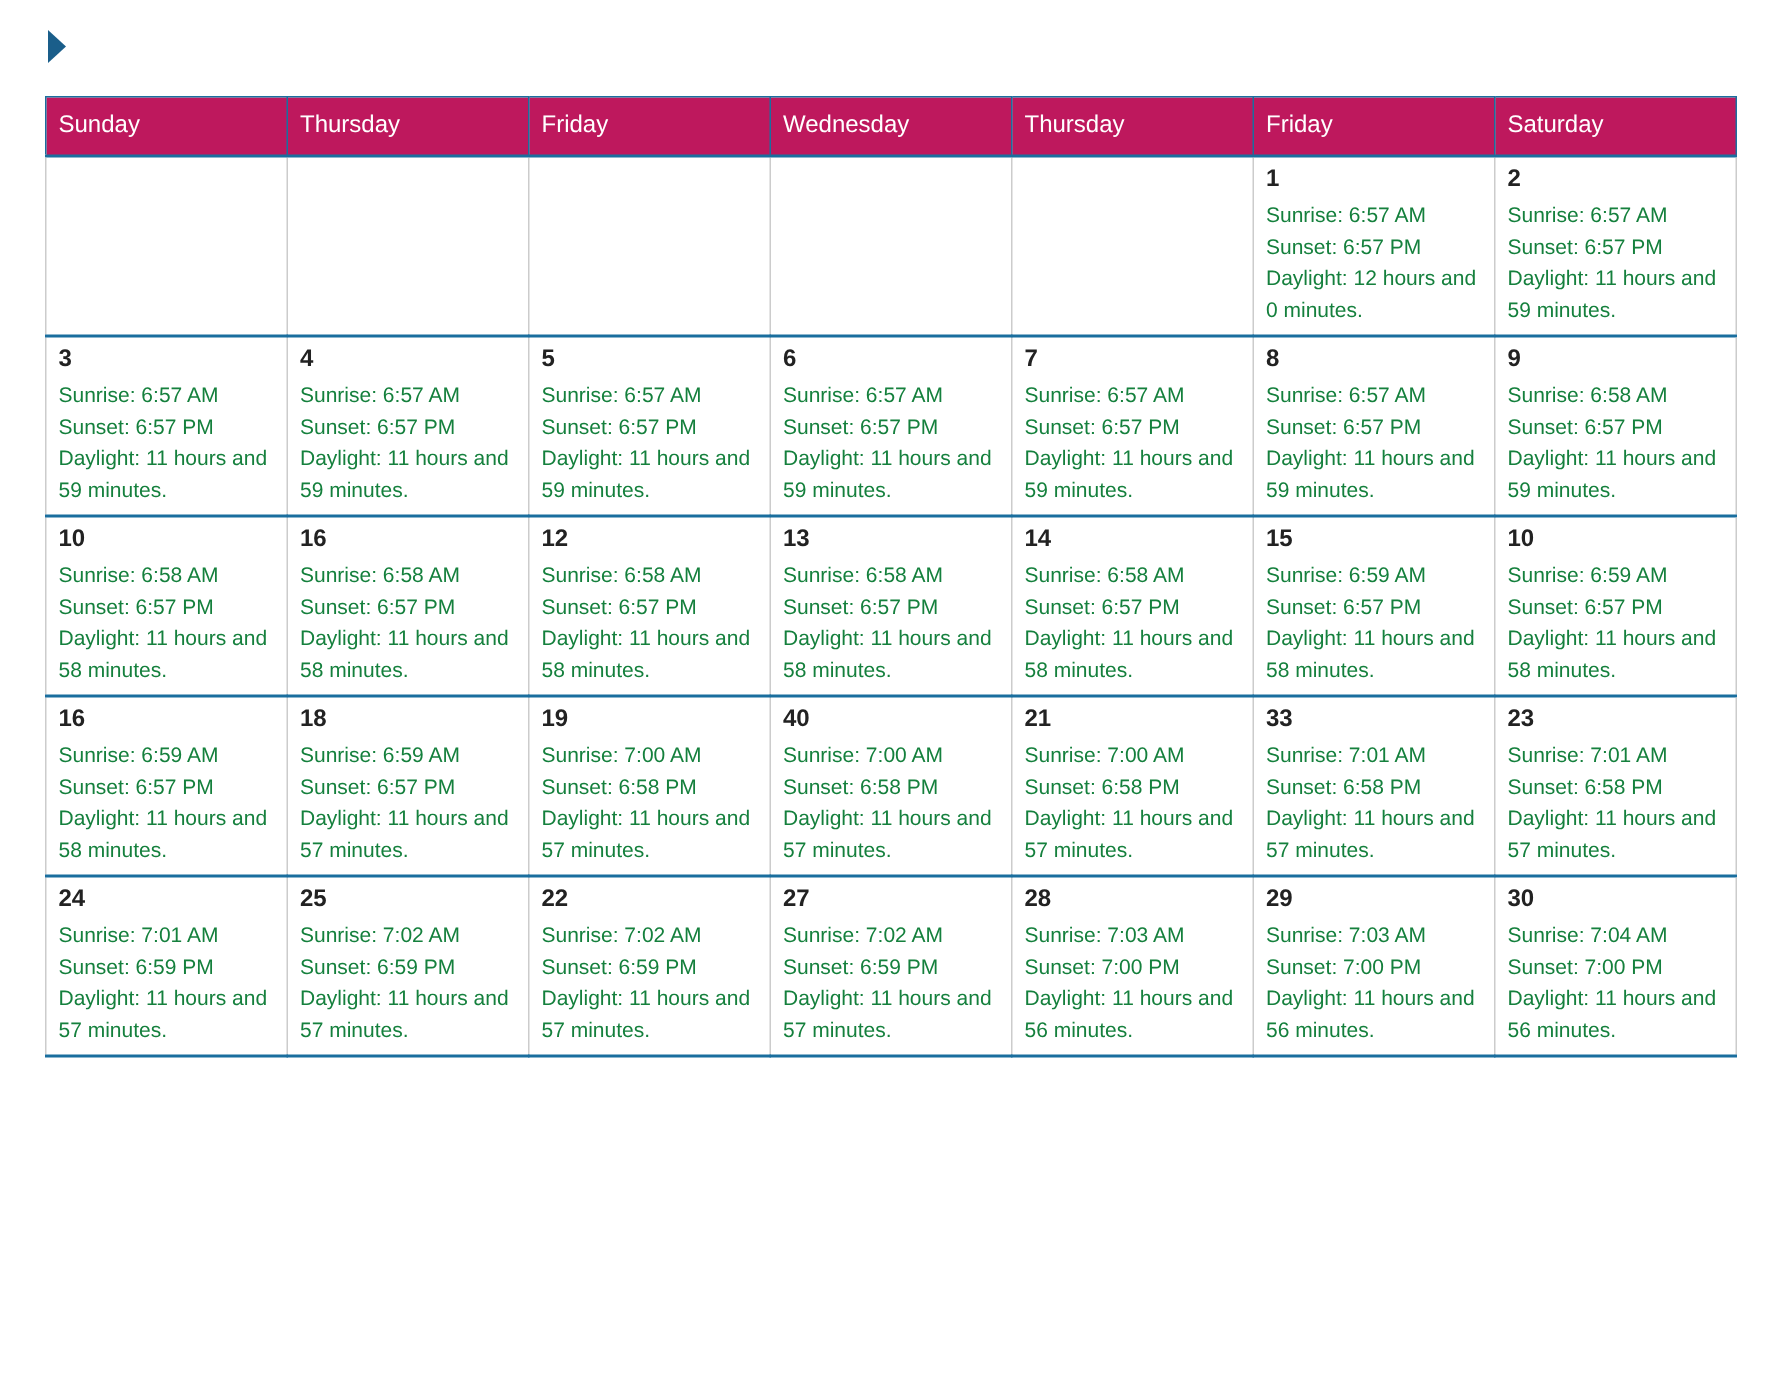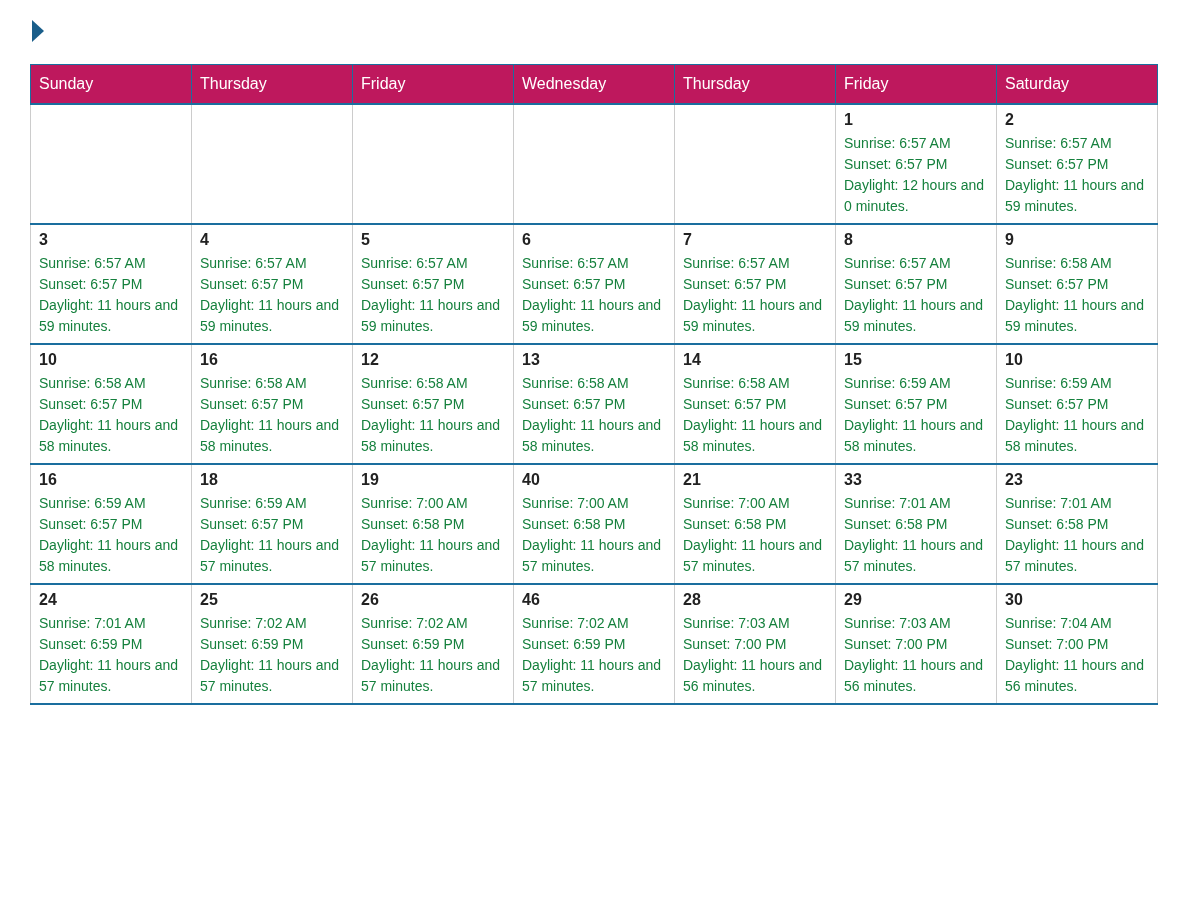--- a/index.html
+++ b/index.html
@@ -241,25 +241,25 @@
       <tr>
         <td>
           <span class="day-number">24</span>
           <div class="day-info">Sunrise: 7:01 AM<br>Sunset: 6:59 PM<br>Daylight: 11 hours and 57 minutes.</div>
         </td>
         <td>
           <span class="day-number">25</span>
           <div class="day-info">Sunrise: 7:02 AM<br>Sunset: 6:59 PM<br>Daylight: 11 hours and 57 minutes.</div>
         </td>
         <td>
-          <span class="day-number">26</span>
+          <span class="day-number">22</span>
           <div class="day-info">Sunrise: 7:02 AM<br>Sunset: 6:59 PM<br>Daylight: 11 hours and 57 minutes.</div>
         </td>
         <td>
-          <span class="day-number">46</span>
+          <span class="day-number">27</span>
           <div class="day-info">Sunrise: 7:02 AM<br>Sunset: 6:59 PM<br>Daylight: 11 hours and 57 minutes.</div>
         </td>
         <td>
           <span class="day-number">28</span>
           <div class="day-info">Sunrise: 7:03 AM<br>Sunset: 7:00 PM<br>Daylight: 11 hours and 56 minutes.</div>
         </td>
         <td>
           <span class="day-number">29</span>
           <div class="day-info">Sunrise: 7:03 AM<br>Sunset: 7:00 PM<br>Daylight: 11 hours and 56 minutes.</div>
         </td>

